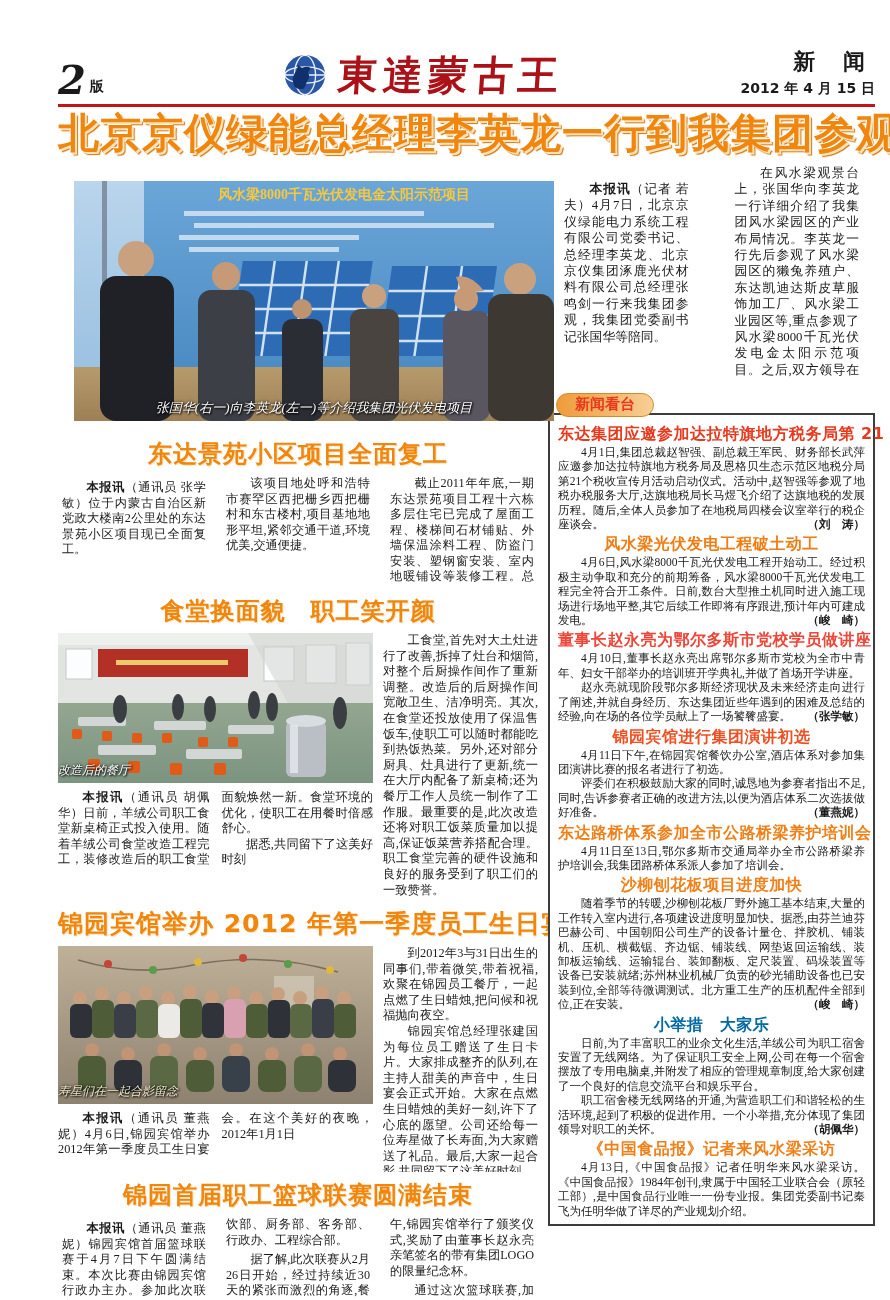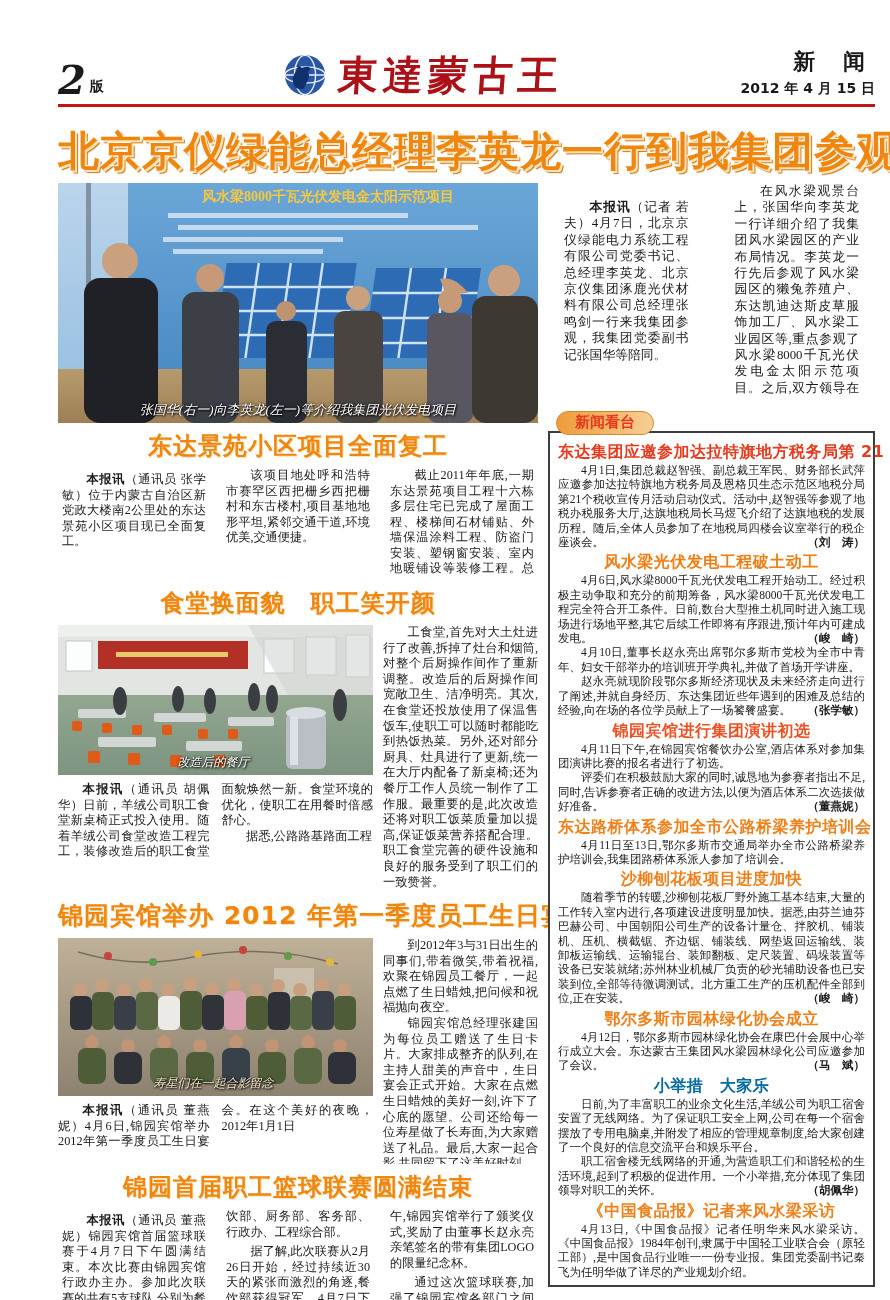--- a/index.html
+++ b/index.html
@@ -13,21 +13,21 @@
   .ed-label{font-size:14px;font-weight:bold;padding-bottom:2px;}
   .masthead{display:flex;align-items:center;gap:10px;}
   .logotype{font-size:40px;line-height:40px;font-weight:900;letter-spacing:5px;
             font-family:"DejaVu Serif","Liberation Serif",serif;transform:skewX(-4deg);}
   .sec-date{text-align:right;}
   .sec-name{font-size:22px;font-weight:900;letter-spacing:10px;font-family:"DejaVu Sans","Liberation Sans",sans-serif;}
   .date{font-size:14px;font-weight:bold;font-family:"DejaVu Sans",sans-serif;margin-top:3px;}
   .red-rule{height:3px;margin-top:6px;}
   
   .main-headline{font-family:"DejaVu Sans","Liberation Sans",sans-serif;font-weight:900;
-    font-size:41px;line-height:48px;text-align:right;margin:20px 0 8px;letter-spacing:1px;white-space:nowrap;
+    font-size:41px;line-height:48px;text-align:right;margin:2px 0 8px;letter-spacing:1px;white-space:nowrap;
     text-shadow:-1px -1px 0 #fff,2px 2px 0 #fde3bd,3px 3px 1px #cf7607;}
   .sec-head{font-family:"DejaVu Sans","Liberation Sans",sans-serif;font-weight:900;
     font-size:24px;line-height:34px;text-align:center;margin:6px 0 5px;letter-spacing:1px;white-space:nowrap;
     text-shadow:1px 1px 0 #fde3bd;}
   .sec-head.small{font-size:25px;}
   
   .content{display:flex;gap:10px;margin-top:2px;}
   .col-left{width:480px;flex:none;}
   .col-right{flex:1;min-width:0;}
   .cols3{column-count:3;column-gap:12px;font-size:12.2px;line-height:15.5px;text-align:justify;overflow:hidden;}
@@ -44,21 +44,21 @@
   .split-main{width:315px;flex:none;}
   .split-side{flex:1;font-size:12.3px;line-height:15.6px;text-align:justify;overflow:hidden;}
   .split-side p{margin:0;text-indent:2em;}
   .cols2{column-count:2;column-gap:12px;font-size:12.3px;line-height:15.6px;text-align:justify;margin-top:7px;}
   .cols2 p{margin:0;text-indent:2em;}
   
   .photo{position:relative;width:100%;overflow:hidden;}
   .photo svg{display:block;width:100%;height:auto;}
   .photo figcaption{position:absolute;left:0;right:0;bottom:4px;text-align:center;color:#fff;
     font-style:italic;font-size:13px;text-shadow:0 0 3px #000,1px 1px 2px #000;margin:0;}
-  .photo.cap-right figcaption{text-align:center;padding-right:12px;font-size:12px;padding-left:8px;}
+  .photo.cap-right figcaption{text-align:left;padding-right:12px;font-size:12px;}
   .photo3 figcaption{color:#f3e9c9;}
   
   .board{margin-top:4px;}
   .tab{display:inline-block;background:linear-gradient(90deg,#ef9b3a,#f7cf96);border:1px solid #d8882a;
     border-radius:13px;padding:2px 18px 3px;font-weight:900;font-size:15px;line-height:17px;
     font-family:"DejaVu Sans",sans-serif;margin-left:8px;position:relative;z-index:2;margin-bottom:-6px;}
   .news-box{border:2px solid #3c3c3c;padding:6px 8px 6px;background:#fff;}
   .n-head{font-family:"DejaVu Sans","Liberation Sans",sans-serif;text-align:center;font-weight:900;
     font-size:16px;line-height:20px;margin:3px 0 1px;letter-spacing:.5px;white-space:nowrap;}
   .n-body{margin:0;font-size:11.5px;line-height:14.4px;text-align:justify;text-indent:2em;}
@@ -93,21 +93,21 @@
       </div>
     </header>
     <div class="red-rule" style="background-color: rgb(196, 20, 20);"></div>
 
     <h1 class="main-headline" style="color: rgb(240, 134, 14);">北京京仪绿能总经理李英龙一行到我集团参观</h1>
 
     <div class="content">
 
       <div class="col-left">
 
-        <figure class="photo photo1" style="margin:0">
+        <figure class="photo photo1" style="margin:16px">
           <svg viewBox="0 0 480 240">
             <defs>
               <linearGradient id="sky" x1="0" y1="0" x2="0" y2="1">
                 <stop offset="0" stop-color="#bad5ec"></stop>
                   <stop offset="1" stop-color="#93bcdf"></stop>
               </linearGradient>
               <linearGradient id="gnd" x1="0" y1="0" x2="0" y2="1">
                 <stop offset="0" stop-color="#b79a6c"></stop>
                   <stop offset="1" stop-color="#9d7f55"></stop>
               </linearGradient>
@@ -226,21 +226,21 @@
                     <ellipse cx="282" cy="80" rx="7" ry="16"></ellipse>
                 </g>
                 <rect x="228" y="88" width="40" height="56" rx="6" fill="#b9bfc5"></rect>
                 <ellipse cx="248" cy="88" rx="20" ry="6" fill="#d8dde1"></ellipse>
                 <rect x="232" y="92" width="8" height="48" fill="#e6eaee" opacity=".8"></rect>
               </svg>
               <figcaption>改造后的餐厅</figcaption>
             </figure>
             <div class="cols2">
               <p><span class="byl">本报讯</span><span>（通讯员  胡佩华）</span><span>日前，羊绒公司职工食堂新桌椅正式投入使用。随着羊绒公司食堂改造工程完工，装修改造后的职工食堂面貌焕然一新。食堂环境的优化，使职工在用餐时倍感舒心。</span></p>
-              <p>据悉,公路路基路面工程</p>
+              <p>据悉,共同留下了这美好时刻</p>
             </div>
           </div>
           <div class="split-side">
             <p>工食堂,首先对大土灶进行了改善,拆掉了灶台和烟筒,对整个后厨操作间作了重新调整。改造后的后厨操作间宽敞卫生、洁净明亮。其次,在食堂还投放使用了保温售饭车,使职工可以随时都能吃到热饭热菜。另外,还对部分厨具、灶具进行了更新,统一在大厅内配备了新桌椅;还为餐厅工作人员统一制作了工作服。最重要的是,此次改造还将对职工饭菜质量加以提高,保证饭菜营养搭配合理。职工食堂完善的硬件设施和良好的服务受到了职工们的一致赞誉。</p>
           </div>
         </div>
 
         <h2 class="sec-head small" style="color: rgb(240, 134, 14);">锦园宾馆举办 2012 年第一季度员工生日宴会</h2>
         <div class="split bday">
           <div class="split-main">
@@ -356,44 +356,41 @@
               <div class="n-head" style="color: rgb(231, 58, 30);">东达集团应邀参加达拉特旗地方税务局第 21 个税收宣传月活动</div>
               <p class="n-body"><span>4月1日,集团总裁赵智强、副总裁王军民、财务部长武萍应邀参加达拉特旗地方税务局及恩格贝生态示范区地税分局第21个税收宣传月活动启动仪式。活动中,赵智强等参观了地税办税服务大厅,达旗地税局长马煜飞介绍了达旗地税的发展历程。随后,全体人员参加了在地税局四楼会议室举行的税企座谈会。</span><span class="author">（刘　涛）</span></p>
             </div>
 
             <div class="n-item">
               <div class="n-head" style="color: rgb(240, 125, 18);">风水梁光伏发电工程破土动工</div>
               <p class="n-body"><span>4月6日,风水梁8000千瓦光伏发电工程开始动工。经过积极主动争取和充分的前期筹备，风水梁8000千瓦光伏发电工程完全符合开工条件。日前,数台大型推土机同时进入施工现场进行场地平整,其它后续工作即将有序跟进,预计年内可建成发电。</span><span class="author">（峻　崎）</span></p>
             </div>
 
             <div class="n-item">
+              <div class="n-head" style="color: rgb(238, 70, 56);">董事长赵永亮为鄂尔多斯市党校学员做讲座</div>
               <p class="n-body">4月10日,董事长赵永亮出席鄂尔多斯市党校为全市中青年、妇女干部举办的培训班开学典礼,并做了首场开学讲座。</p>
               <p class="n-body"><span>赵永亮就现阶段鄂尔多斯经济现状及未来经济走向进行了阐述,并就自身经历、东达集团近些年遇到的困难及总结的经验,向在场的各位学员献上了一场饕餮盛宴。</span><span class="author">（张学敏）</span></p>
             </div>
 
             <div class="n-item">
               <div class="n-head" style="color: rgb(239, 80, 34);">锦园宾馆进行集团演讲初选</div>
               <p class="n-body">4月11日下午,在锦园宾馆餐饮办公室,酒店体系对参加集团演讲比赛的报名者进行了初选。</p>
               <p class="n-body"><span>评委们在积极鼓励大家的同时,诚恳地为参赛者指出不足,同时,告诉参赛者正确的改进方法,以便为酒店体系二次选拔做好准备。</span><span class="author">（董燕妮）</span></p>
             </div>
 
             <div class="n-item">
               <div class="n-head" style="color: rgb(240, 128, 25);">东达路桥体系参加全市公路桥梁养护培训会</div>
               <p class="n-body">4月11日至13日,鄂尔多斯市交通局举办全市公路桥梁养护培训会,我集团路桥体系派人参加了培训会。</p>
             </div>
 
             <div class="n-item">
               <div class="n-head" style="color: rgb(240, 128, 25);">沙柳刨花板项目进度加快</div>
               <p class="n-body"><span>随着季节的转暖,沙柳刨花板厂野外施工基本结束,大量的工作转入室内进行,各项建设进度明显加快。据悉,由芬兰迪芬巴赫公司、中国朝阳公司生产的设备计量仓、拌胶机、铺装机、压机、横截锯、齐边锯、铺装线、网垫返回运输线、装卸板运输线、运输辊台、装卸翻板、定尺装置、码垛装置等设备已安装就绪;苏州林业机械厂负责的砂光辅助设备也已安装到位,全部等待微调测试。北方重工生产的压机配件全部到位,正在安装。</span><span class="author">（峻　崎）</span></p>
             </div>
 
-            <div class="n-item">
-              <div class="n-head" style="color: rgb(240, 128, 25);">鄂尔多斯市园林绿化协会成立</div>
-              <p class="n-body"><span>4月12日，鄂尔多斯市园林绿化协会在康巴什会展中心举行成立大会。东达蒙古王集团风水梁园林绿化公司应邀参加了会议。</span><span class="author">（马　斌）</span></p>
-            </div>
 
             <div class="n-item">
               <div class="n-head" style="color: #0369a1;">小举措　大家乐</div>
               <p class="n-body">日前,为了丰富职工的业余文化生活,羊绒公司为职工宿舍安置了无线网络。为了保证职工安全上网,公司在每一个宿舍摆放了专用电脑桌,并附发了相应的管理规章制度,给大家创建了一个良好的信息交流平台和娱乐平台。</p>
               <p class="n-body"><span>职工宿舍楼无线网络的开通,为营造职工们和谐轻松的生活环境,起到了积极的促进作用。一个小举措,充分体现了集团领导对职工的关怀。</span><span class="author">（胡佩华）</span></p>
             </div>
 
             <div class="n-item">
               <div class="n-head" style="color: rgb(240, 128, 25);">《中国食品报》记者来风水梁采访</div>
               <p class="n-body"><span>4月13日,《中国食品报》记者任明华来风水梁采访。《中国食品报》1984年创刊,隶属于中国轻工业联合会（原轻工部）,是中国食品行业唯一一份专业报。集团党委副书记秦飞为任明华做了详尽的产业规划介绍。</span></p>

